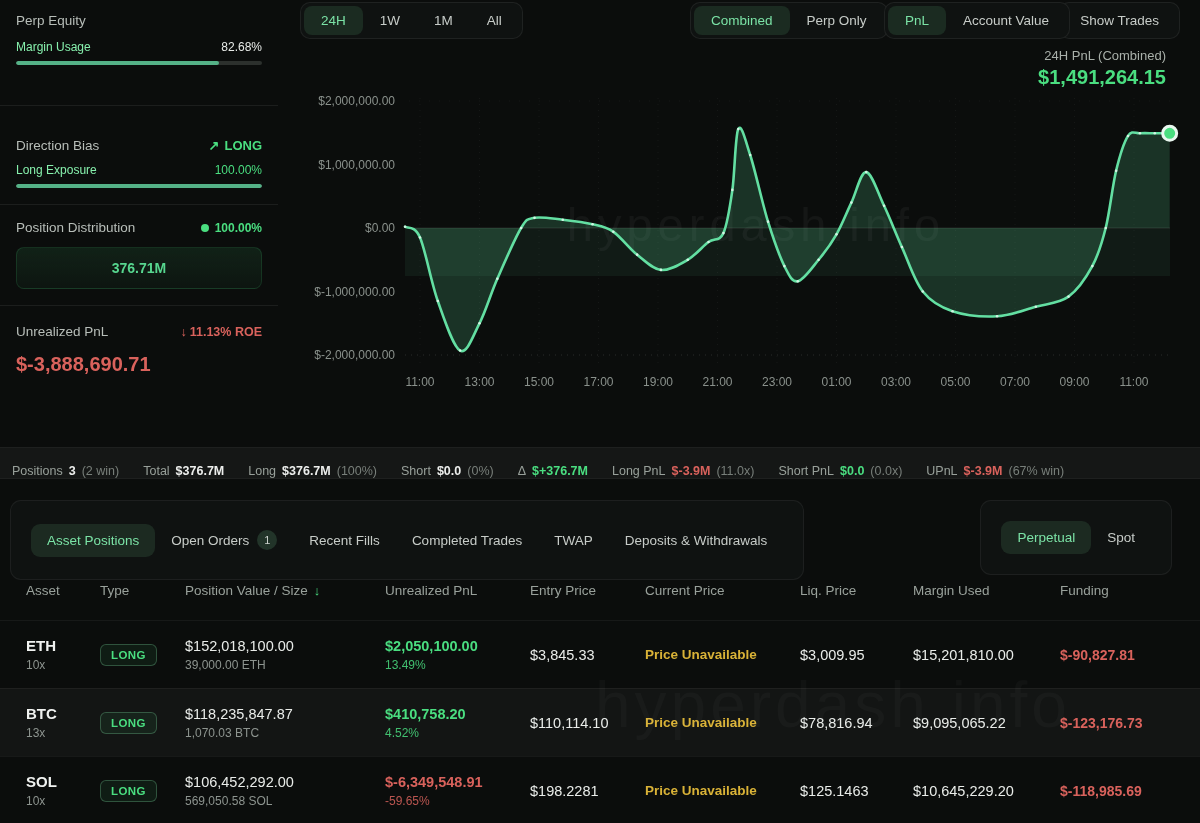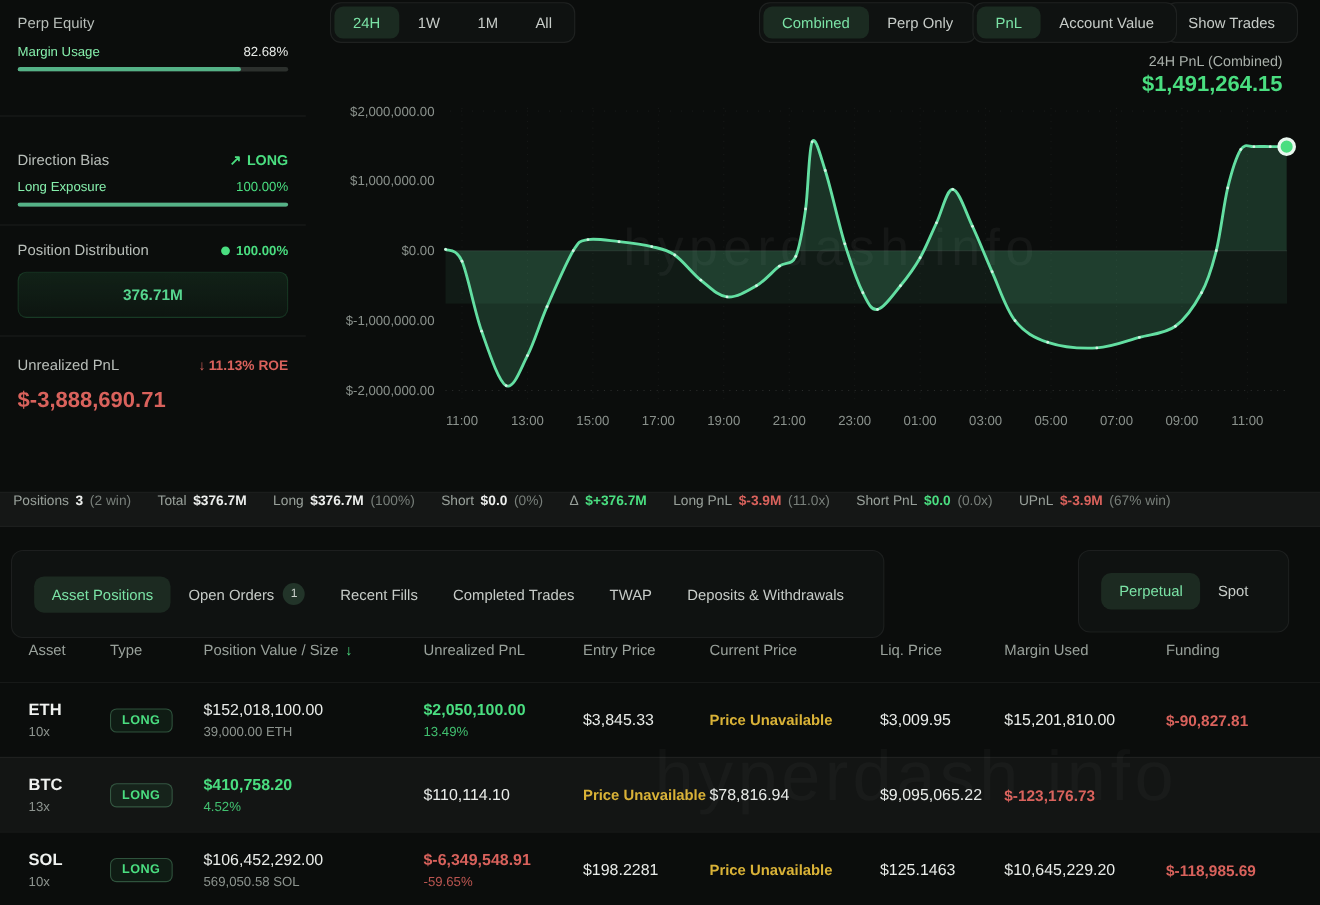--- a/index.html
+++ b/index.html
@@ -33,21 +33,21 @@
   .pill.active{background:#1b2b21;color:#7be3a6;}
   #grp-range{left:300px;top:2px;} #grp-combine{left:690px;top:2px;} #grp-metric{left:884px;top:2px;} #grp-trades{right:20px;top:2px;}
   
   #pnl-caption{position:absolute;right:34px;top:48px;font-size:13px;color:#a9b0aa;}
   #pnl-value{position:absolute;right:34px;top:66px;font-size:20px;font-weight:700;color:#4ade80;}
   
   #chart{position:absolute;left:278px;top:88px;font-family:"Liberation Sans",sans-serif;}
   
   #statsbar{position:absolute;left:0;top:447px;width:1200px;height:32px;background:#151716;
             border-top:1px solid rgba(255,255,255,0.04);border-bottom:1px solid rgba(255,255,255,0.04);
-            display:flex;align-items:flex-start;gap:24px;padding:0 12px;font-size:12.5px;}
+            display:flex;align-items:flex-end;gap:24px;padding:0 12px;font-size:12.5px;}
   .stat{display:flex;align-items:center;gap:6px;white-space:nowrap;}
   .stat .lbl{color:#98a09a;} .stat .val{font-weight:700;} .stat .note{color:#787f7a;}
   .tone-white{color:#eceeec;} .tone-green{color:#4ade80;} .tone-red{color:#d9625c;} .tone-yellow{color:#d9b237;}
   
   #tabsrow{position:absolute;left:10px;top:500px;}
   #markets{position:absolute;right:28px;top:500px;}
   .tab-group{display:flex;align-items:center;background:#0f1211;border:1px solid rgba(255,255,255,0.06);border-radius:11px;padding:20px;}
   .tab{border:none;background:transparent;color:#c7ccc8;font-size:13.5px;font-family:inherit;
        padding:9px 16px;border-radius:9px;cursor:pointer;display:flex;align-items:center;gap:8px;white-space:nowrap;}
   .tab.active{background:#1c2a21;color:#7be3a6;}
@@ -345,20 +345,24 @@
       <div class="fund tone-red">$-90,827.81</div>
     </div>
 
     <div class="trow drow alt">
       <div class="cell-2l">
           <span class="asset-name">BTC</span>
           <span class="lev">13x</span>
         </div>
       <div><span class="long-badge">LONG</span></div>
       <div class="cell-2l">
+          <span class="cell-main">$118,235,847.87</span>
+          <span class="sub">1,070.03 BTC</span>
+        </div>
+      <div class="cell-2l">
           <span class="pnl-main tone-green">$410,758.20</span>
           <span class="pnl-sub tone-green">4.52%</span>
         </div>
       <div class="cell-main">$110,114.10</div>
       <div class="price-unavail tone-yellow">Price Unavailable</div>
       <div class="cell-main">$78,816.94</div>
       <div class="cell-main">$9,095,065.22</div>
       <div class="fund tone-red">$-123,176.73</div>
     </div>
 

